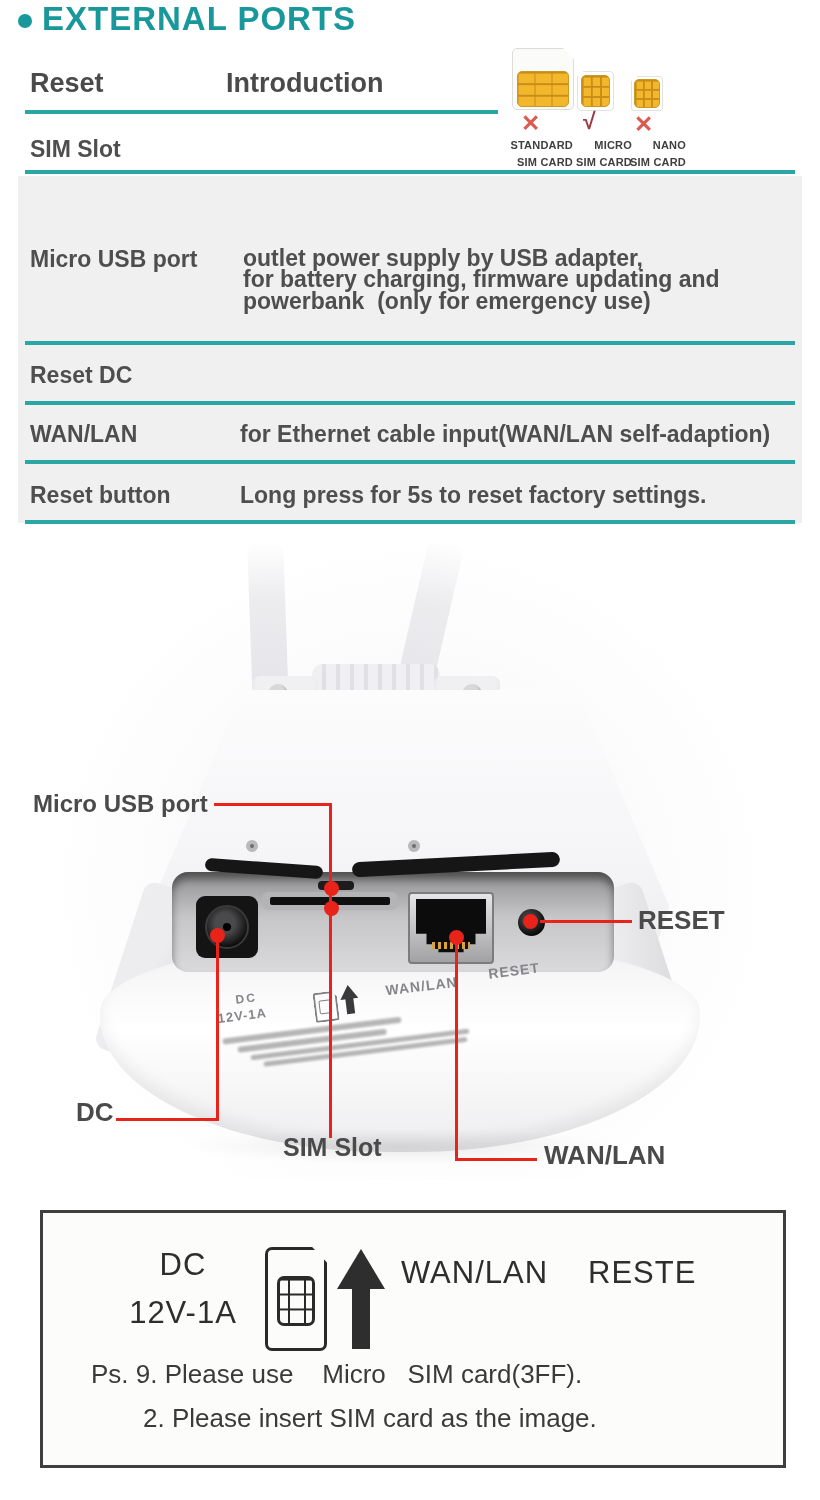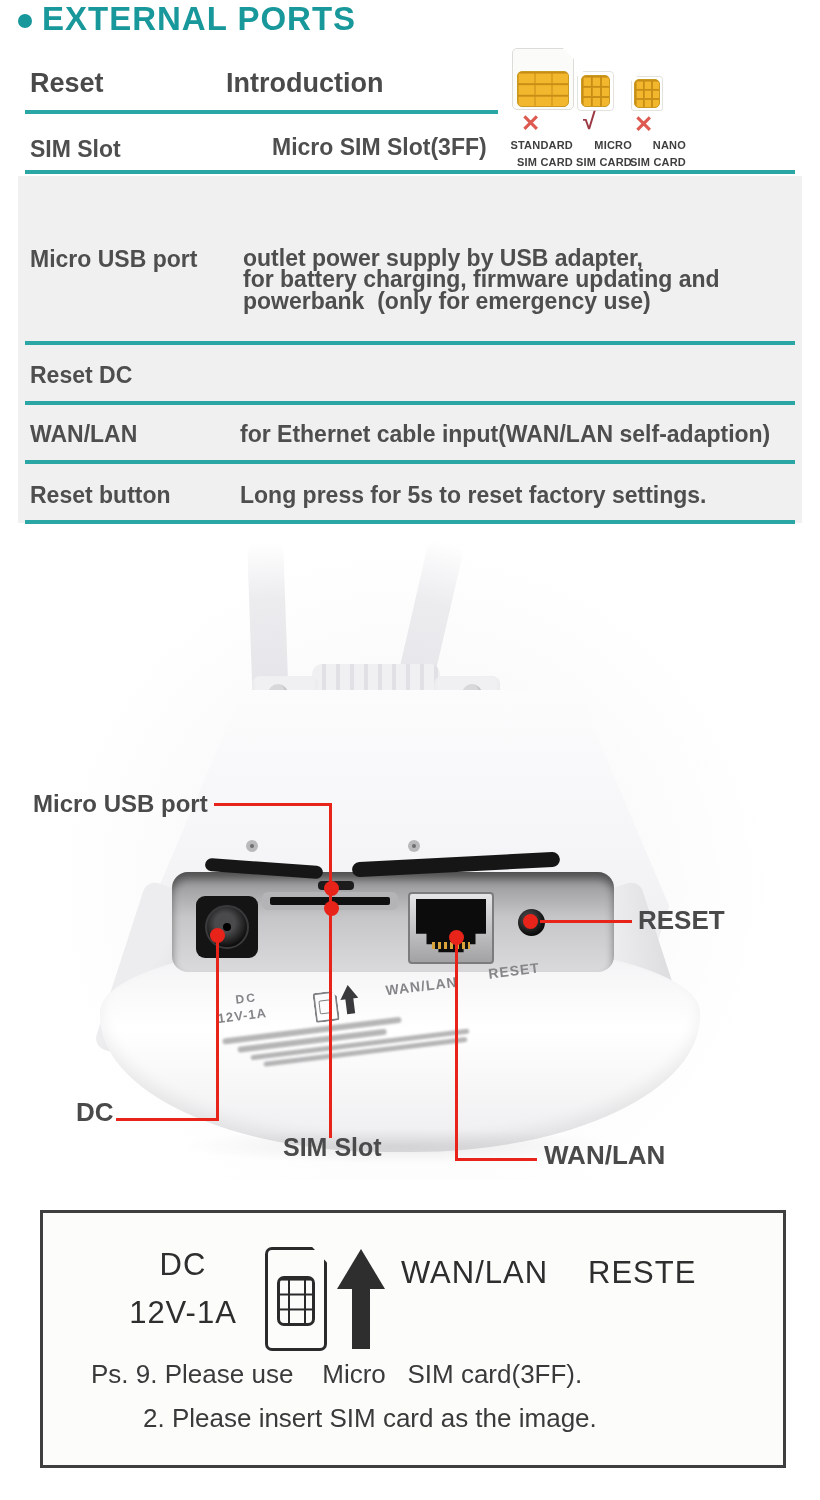--- a/index.html
+++ b/index.html
@@ -125,21 +125,20 @@
   <div class="mark check" style="left:583px;top:108px;">√</div>
   <div class="mark cross" style="left:634px;top:111px;">✕</div>
   <div class="simlbl" style="left:497px;top:139px;">STANDARD</div>
   <div class="simlbl" style="left:556px;top:139px;">MICRO</div>
   <div class="simlbl" style="left:610px;top:139px;">NANO</div>
   <div class="simlbl" style="left:497px;top:156px;">SIM CARD</div>
   <div class="simlbl" style="left:556px;top:156px;">SIM CARD</div>
   <div class="simlbl" style="left:610px;top:156px;">SIM CARD</div>
 
   <div class="cell item" style="left:30px;top:136px;">SIM Slot</div>
-  <div class="cell intro" style="left:272px;top:134px;">Micro SIM Slot(3FF)</div>
   <div class="sep" style="left:25px;top:170px;width:770px;"></div>
 
   <div class="rowband"></div>
 
   <div class="cell item" style="left:30px;top:246px;">Micro USB port</div>
   <div class="cell intro" style="left:243px;top:218px;margin-top:48px;">for battery charging, firmware updating and</div>
   <div class="cell intro" style="left:243px;top:245px;">outlet power supply by USB adapter,</div>
   <div class="cell intro" style="left:243px;top:288px;">powerbank  (only for emergency use)</div>
   <div class="sep" style="left:25px;top:341px;width:770px;"></div>
 

